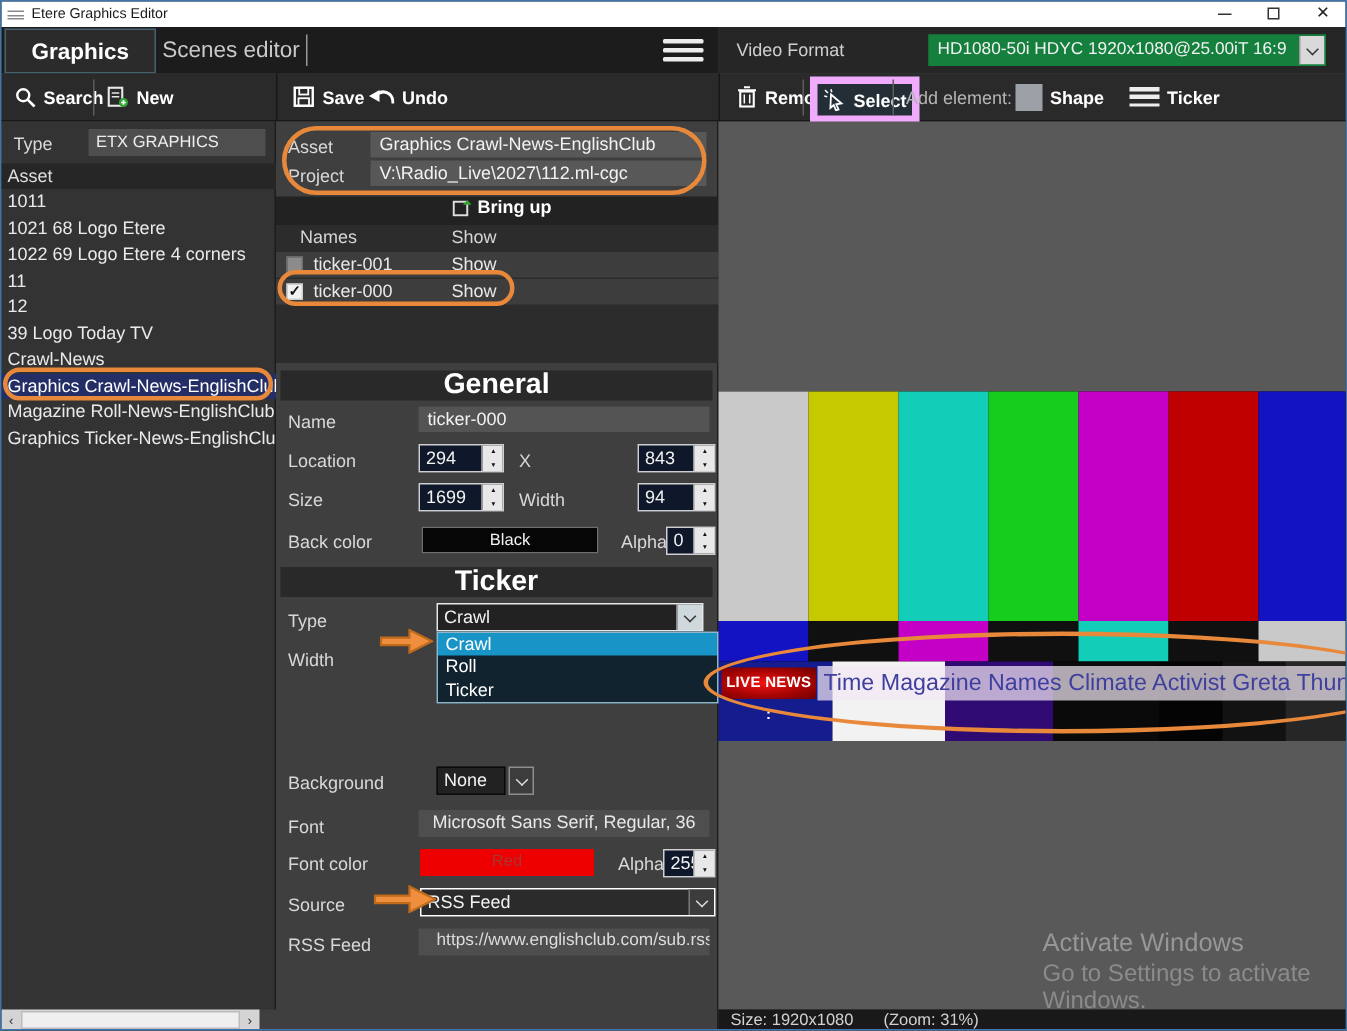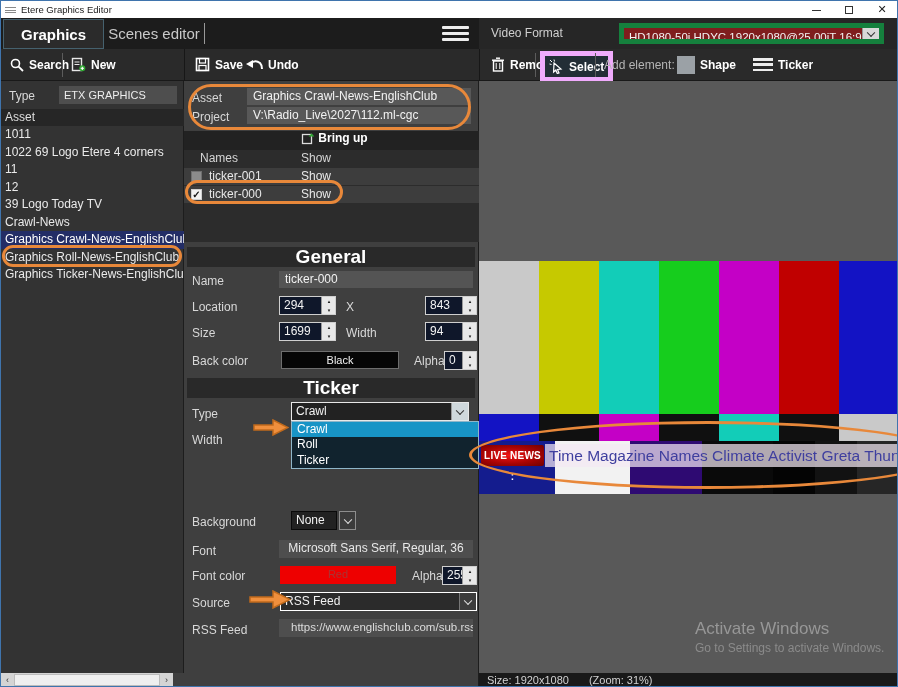--- a/index.html
+++ b/index.html
@@ -24,21 +24,21 @@
   .tabbar { left:0; top:17px; width:478px; height:31px; background:#1c1c1c; }
   .tab { top:1px; height:30px; line-height:29px; text-align:center; font-size:15px; }
   .tab-active { left:2px; width:101px; background:#2b2b2b; border:1px solid #45616e; color:#fff; font-weight:bold; }
   .tab-inactive { left:104px; width:98px; color:#c9c9c9; }
   .tab-sep { left:203px; top:5px; width:1px; height:21px; background:#999; }
   .hamburger { left:441px; top:8px; width:27px; height:15px; display:flex; flex-direction:column; justify-content:space-between; }
   .hamburger i { display:block; height:3px; background:#ededed; border-radius:1px; }
 
   .vf-row { left:478px; top:17px; width:420px; height:31px; background:#262626; }
   .vf-label { left:12px; top:0; height:31px; line-height:31px; font-size:12px; color:#cfcfcf; }
-  .vf-combo { left:140px; top:5px; width:265px; height:21px; background:#7f1d1d; border:5px solid #15803d; color:#f2f2f2; font-size:11.5px; line-height:19px; padding-left:5px; white-space:nowrap; overflow:hidden; }
+  .vf-combo { left:140px; top:5px; width:265px; height:21px; background:#15803d; border:1px solid #15803d; color:#f2f2f2; font-size:11.5px; line-height:19px; padding-left:5px; white-space:nowrap; overflow:hidden; }
   .combo-chev { position:absolute; right:0; top:0; bottom:0; width:17px; background:#d9d9d9; border-left:1px solid #9a9a9a; }
   .chev { position:absolute; left:50%; top:50%; width:6px; height:6px; border-right:1.5px solid #333; border-bottom:1.5px solid #333; transform:translate(-50%,-70%) rotate(45deg); }
 
   
   .toolrow { left:0; top:48px; width:898px; height:32px; background:#2a2a2a; border-bottom:1px solid #191919; }
   .tbtn { top:0; height:31px; display:flex; align-items:center; gap:5px; color:#fff; font-weight:bold; font-size:12px; padding:0 4px; }
   .vsep { top:4px; width:1px; height:24px; background:#5c5c5c; }
   .panel-sep { top:0; width:1px; height:32px; background:#171717; }
   .select-btn { border:5px solid #f0abfc; background:#232e36; top:2px; height:31px; }
   .add-label { color:#b5b5b5; font-weight:normal; }
@@ -96,21 +96,21 @@
   .bars-main { position:absolute; left:0; top:0; width:420px; height:153px; display:flex; }
   .bars-cast { position:absolute; left:0; top:153px; width:420px; height:27px; display:flex; }
   .bars-bottom { position:absolute; left:0; top:180px; width:420px; height:53px; display:flex; }
   .bars-main > div, .bars-cast > div { flex:1; }
   .live-badge { left:2px; top:184px; width:63px; height:21px; border-radius:2px;
     background:radial-gradient(ellipse at 45% 50%, #f21414 0%, #a80404 55%, #6e0101 100%);
     color:#fff; font-weight:bold; font-size:10px; line-height:21px; text-align:center; letter-spacing:0.2px; }
   .ticker-strip { left:66px; top:183px; width:354px; height:23px; background:rgba(242,232,242,0.72);
     color:#3f3f9f; font-size:15.5px; line-height:23px; white-space:nowrap; overflow:hidden; padding-left:4px; }
   .watermark1 { left:216px; top:538px; color:#979797; font-size:17px; }
-  .watermark2 { left:216px; top:560px; color:#8b8b8b; font-size:12px; }
+  .watermark2 { left:216px; top:560px; color:#8b8b8b; font-size:16px; }
   .statusbar { left:478px; top:672px; width:420px; height:15px; background:#191919; color:#d2d2d2; font-size:11px; line-height:15px; display:flex; gap:20px; padding-left:8px; }
 
   
   .anno { border:3px solid #e8883a; border-radius:14px; pointer-events:none; z-index:50; }
   .anno-ellipse { border-radius:50%; }
   .anno-arrow { pointer-events:none; z-index:50; }
 
   svg.ic { display:block; }
 </style>
 </head>
@@ -226,27 +226,28 @@
       <span>Ticker</span>
     </div>
   </div>
 
   <div class="abs lpanel">
     <span class="abs type-label flabel">Type</span>
     <div class="abs type-input">ETX GRAPHICS</div>
     <div class="abs asset-hdr">Asset</div>
     <div class="abs asset-list">
       <div class="aitem">1011</div>
+      <div class="aitem">1021 68 Logo Etere</div>
       <div class="aitem">1022 69 Logo Etere 4 corners</div>
       <div class="aitem">11</div>
       <div class="aitem">12</div>
       <div class="aitem">39 Logo Today TV</div>
       <div class="aitem">Crawl-News</div>
       <div class="aitem sel">Graphics Crawl-News-EnglishClub</div>
-      <div class="aitem">Graphics Roll-News-EnglishClub</div>
+      <div class="aitem">Magazine Roll-News-EnglishClub</div>
       <div class="aitem">Graphics Ticker-News-EnglishClub</div>
     </div>
     <div class="abs hscroll">
       <span class="abs hs-arrow" style="left:0;">‹</span>
       <span class="abs hs-thumb"></span>
       <span class="abs hs-arrow" style="right:0;">›</span>
     </div>
   </div>
 
   <div class="abs mpanel">

